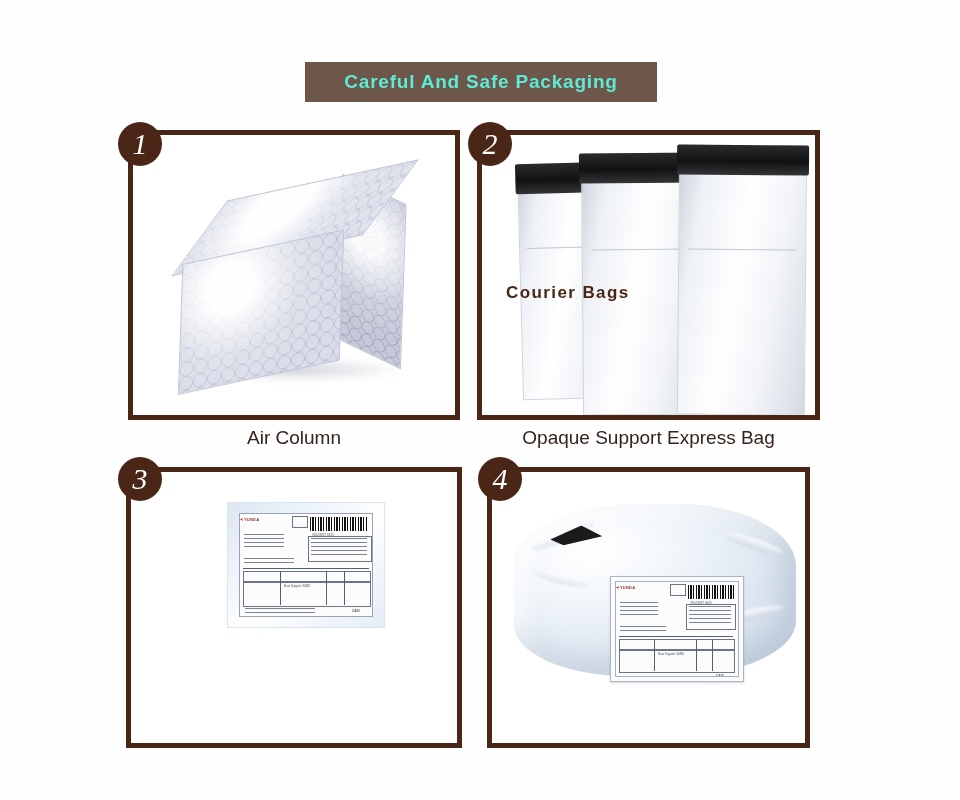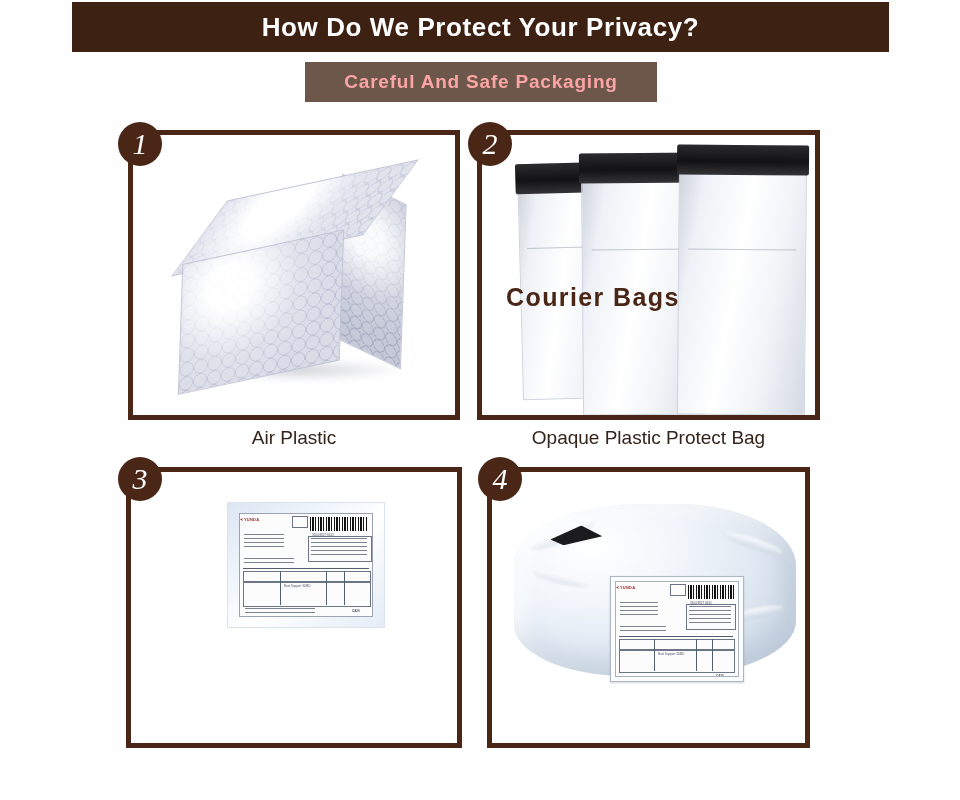--- a/index.html
+++ b/index.html
@@ -45,21 +45,21 @@
     left: 305px;
     top: 62px;
     width: 352px;
     height: 40px;
     background: #6d564a;
     display: flex;
     align-items: center;
     justify-content: center;
   }
   .sub-banner-text {
-    color: #fca5a5;
+    color: #5eead4;
     font-size: 19px;
     font-weight: bold;
     letter-spacing: 0.8px;
     white-space: nowrap;
   }
 
   
   .frame {
     position: absolute;
     border: 5px solid #4a2616;
@@ -169,21 +169,21 @@
     height: 1px;
     background: rgba(150,158,172,0.55);
   }
   #bagA { left: 38px; top: 28px; width: 96px; height: 236px; transform: rotate(-1.5deg); }
   #bagB { left: 100px; top: 18px; width: 122px; height: 262px; transform: rotate(-0.5deg); }
   #bagC { left: 196px; top: 10px; width: 128px; height: 270px; transform: rotate(0.5deg); }
   .courier-label {
     position: absolute;
     left: 24px;
     top: 148px;
-    font-size: 25px;
+    font-size: 17px;
     font-weight: bold;
     color: #4a2616;
     letter-spacing: 1.4px;
     z-index: 4;
     white-space: nowrap;
   }
 
   
   #frame3 { left: 126px; top: 467px; width: 336px; height: 281px; }
   .photo-label-wrap {
@@ -278,40 +278,37 @@
     text-align: center;
     font-size: 20px;
     color: #33241c;
   }
 </style>
 </head>
 <body>
 
 <div class="page">
 
-  <div class="title-banner">
-    <span class="title-banner-text">How Do We Protect Your Privacy?</span>
-  </div>
 
   <div class="sub-banner">
     <span class="sub-banner-text">Careful And Safe Packaging</span>
   </div>
 
   <div class="frame" id="frame1">
     <div class="bubble-scene">
       <div class="bb-shadow"></div>
       <div class="bubble-block">
         <div class="bb-face bb-side"></div>
         <div class="bb-face bb-top"></div>
         <div class="bb-face bb-front"></div>
       </div>
     </div>
   </div>
   <div class="badge" style="left:118px; top:122px;">1</div>
-  <div class="caption" style="left:128px; top:427px; width:332px;">Air Plastic</div>
+  <div class="caption" style="left:128px; top:427px; width:332px;">Air Column</div>
 
   <div class="frame" id="frame2">
     <div class="bags-scene">
       <div class="bag" id="bagA">
         <div class="bag-body"></div>
         <div class="bag-flap"></div>
         <div class="bag-seam" style="top:84px;"></div>
       </div>
       <div class="bag" id="bagB">
         <div class="bag-body"></div>
@@ -320,21 +317,21 @@
       </div>
       <div class="bag" id="bagC">
         <div class="bag-body"></div>
         <div class="bag-flap"></div>
         <div class="bag-seam" style="top:104px;"></div>
       </div>
       <div class="courier-label">Courier Bags</div>
     </div>
   </div>
   <div class="badge" style="left:468px; top:122px;">2</div>
-  <div class="caption" style="left:477px; top:427px; width:343px;">Opaque Plastic Protect Bag</div>
+  <div class="caption" style="left:477px; top:427px; width:343px;">Opaque Support Express Bag</div>
 
   <div class="frame" id="frame3">
     <div class="photo-label-wrap">
       <div class="ship-label">
         <div class="sl-brand">YUNDA</div>
         <div class="sl-box" style="left:52px; top:2px; width:14px; height:10px;"></div>
         <div class="barcode" style="left:70px; top:3px; width:58px; height:14px;"></div>
         <div class="sl-txt" style="left:72px; top:19px;">3104 8827 6615</div>
         <div class="sl-box" style="left:68px; top:22px; width:62px; height:24px;"></div>
         <div class="sl-fill" style="left:71px; top:24px; width:56px; height:20px;"></div>

